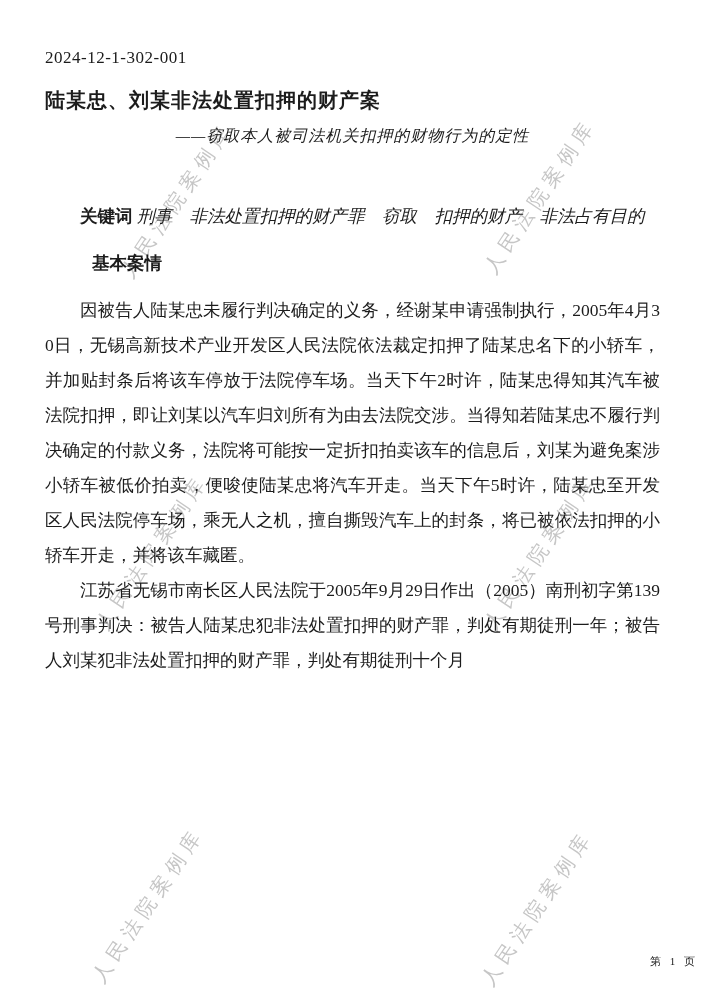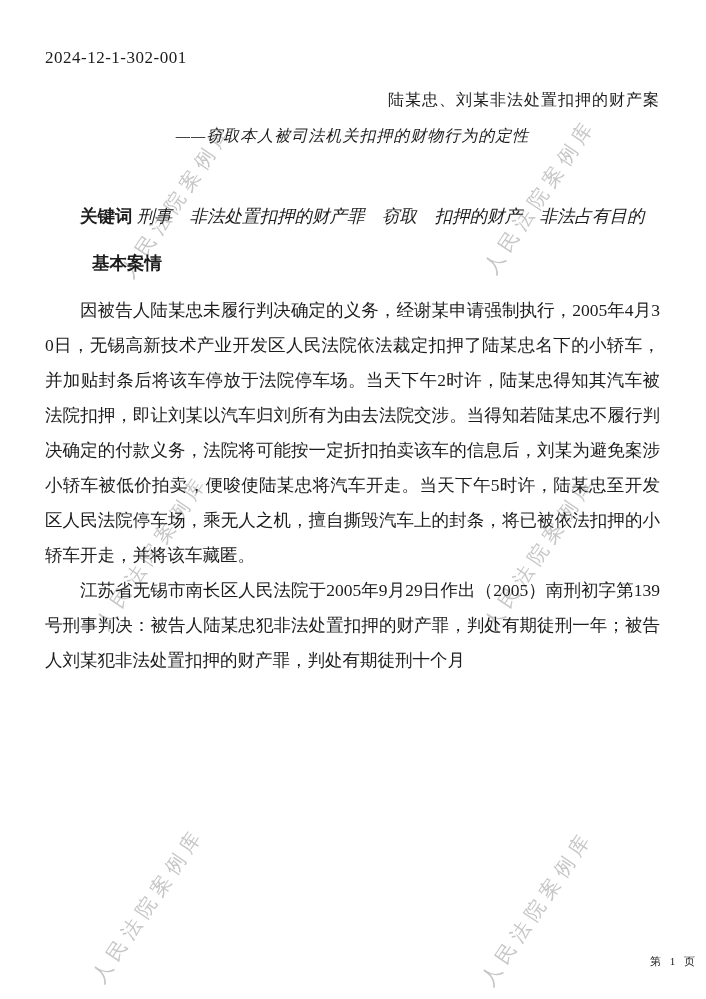--- a/index.html
+++ b/index.html
@@ -39,23 +39,23 @@
     left: 45px;
     top: 45px;
     width: 615px;
   }
   .case-number {
     font-size: 17px;
     line-height: 26px;
     letter-spacing: 0.5px;
   }
   .title {
-    font-size: 16px;
-    font-weight: normal;
-    text-align: right;
+    font-size: 20px;
+    font-weight: bold;
+    text-align: left;
     line-height: 30px;
     margin: 14px 0 8px 0;
     letter-spacing: 1px;
   }
   .subtitle {
     font-size: 16px;
     font-style: italic;
     text-align: center;
     line-height: 26px;
     letter-spacing: 1px;

